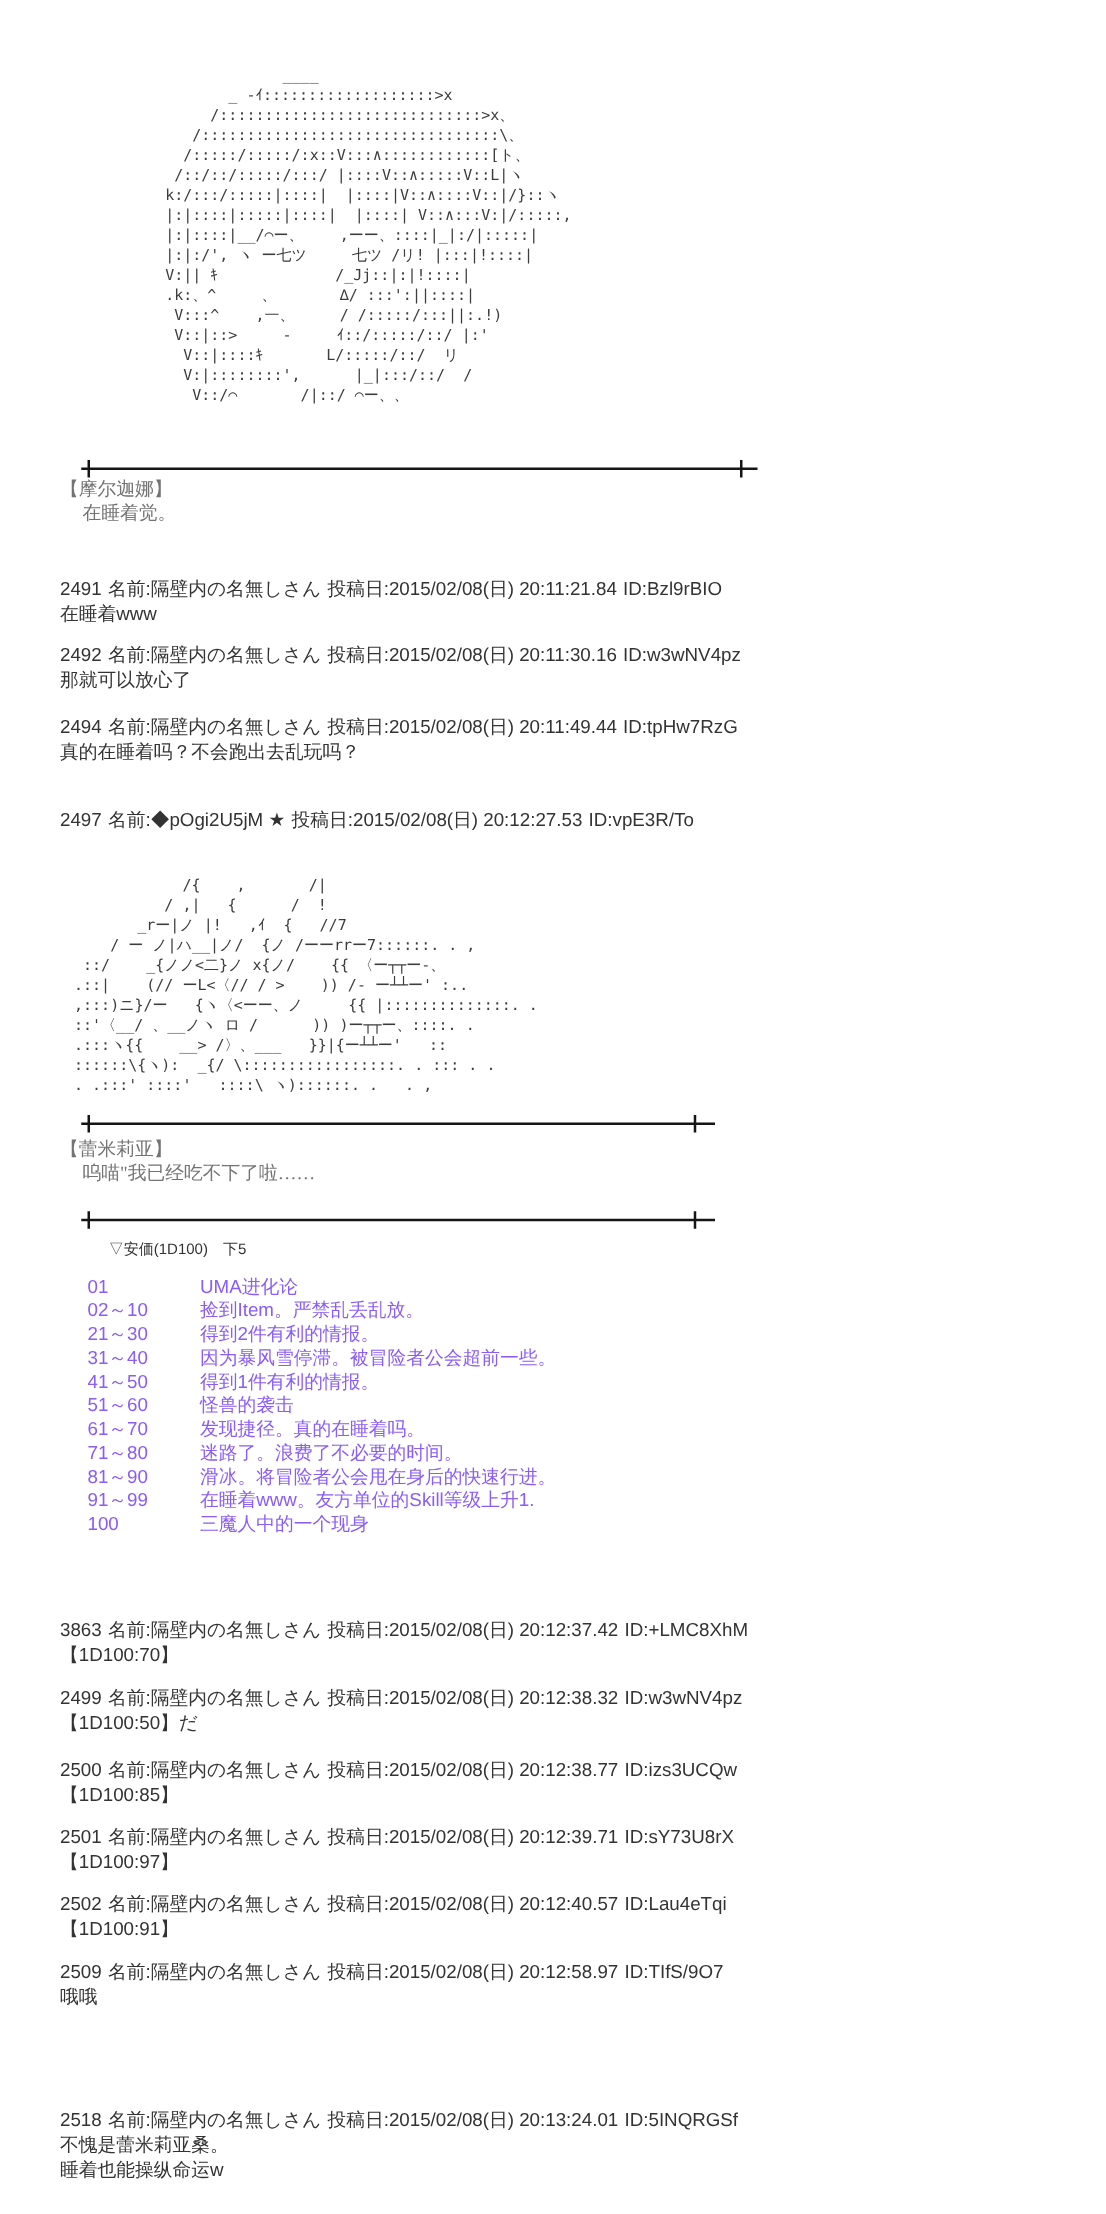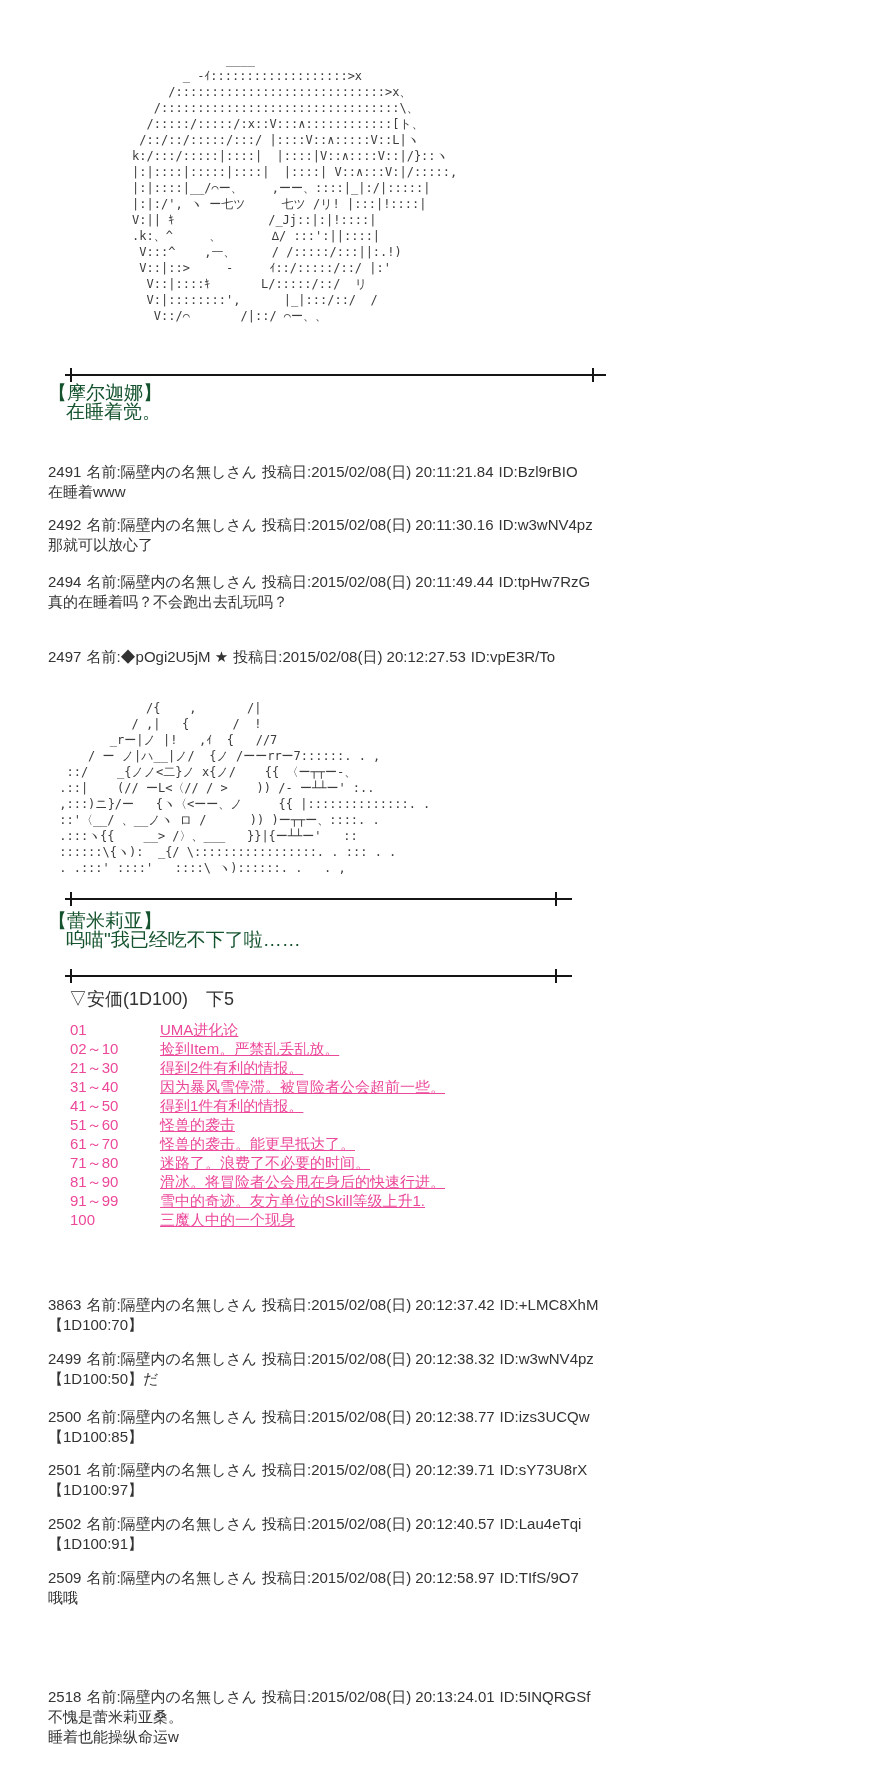--- a/index.html
+++ b/index.html
@@ -7,31 +7,31 @@
     position:relative; width:885px; height:1771px; overflow:hidden;
     background:#ffffff; color:#333333;
     font-family:"Liberation Sans", sans-serif;
   }
   .aa {
     position:absolute; white-space:pre;
     font-family:"DejaVu Sans Mono", monospace;
     font-size:12px; line-height:16px; color:#3c3c3c;
   }
   .scene-title, .scene-line {
-    position:absolute; font-size:19px; line-height:19px; color:#14532d;
+    position:absolute; font-size:15px; line-height:19px; color:#737373;font-family:Liberation Serif, serif;
   }
   .divider { position:absolute; height:14px; }
   .div-line { position:absolute; top:6px; left:0; right:0; border-top:2px solid #151515; }
   .div-tick { position:absolute; top:0; width:2px; height:14px; background:#151515; }
   .post { position:absolute; left:48px; font-size:15px; line-height:20px; color:#333; }
   .post-header span { white-space:pre; }
   .sp { margin-right:5px; }
   .post-body { white-space:pre-line; }
-  .anka-heading { position:absolute; left:69px; font-size:18px; line-height:19px; color:#333; }
-  .anka-table { position:absolute; left:70px; font-size:15px; line-height:19px; color:#ec4899;text-decoration:underline; }
+  .anka-heading { position:absolute; left:87px; font-size:12px; line-height:19px; color:#333; }
+  .anka-table { position:absolute; left:70px; font-size:15px; line-height:19px; color:#8b5cf6; }
   .anka-range { display:inline-block; width:90px; }
 </style>
 </head>
 <body>
 
 <div class="page">
 
   <pre class="aa" style="top:40px; left:96px;">                  ____
             _ -ｲ:::::::::::::::::::&gt;x
           /:::::::::::::::::::::::::::::&gt;x、
@@ -107,24 +107,24 @@
 
   <div class="anka-heading" style="top:990px;">▽安価(1D100)　下5</div>
 
   <div class="anka-table" style="top:1020px;">
     <div><span class="anka-range">01</span><span>UMA进化论</span></div>
     <div><span class="anka-range">02～10</span><span>捡到Item。严禁乱丢乱放。</span></div>
     <div><span class="anka-range">21～30</span><span>得到2件有利的情报。</span></div>
     <div><span class="anka-range">31～40</span><span>因为暴风雪停滞。被冒险者公会超前一些。</span></div>
     <div><span class="anka-range">41～50</span><span>得到1件有利的情报。</span></div>
     <div><span class="anka-range">51～60</span><span>怪兽的袭击</span></div>
-    <div><span class="anka-range">61～70</span><span>怪兽的袭击。能更早抵达了。</span></div>
+    <div><span class="anka-range">61～70</span><span>发现捷径。真的在睡着吗。</span></div>
     <div><span class="anka-range">71～80</span><span>迷路了。浪费了不必要的时间。</span></div>
     <div><span class="anka-range">81～90</span><span>滑冰。将冒险者公会甩在身后的快速行进。</span></div>
-    <div><span class="anka-range">91～99</span><span>雪中的奇迹。友方单位的Skill等级上升1.</span></div>
+    <div><span class="anka-range">91～99</span><span>在睡着www。友方单位的Skill等级上升1.</span></div>
     <div><span class="anka-range">100</span><span>三魔人中的一个现身</span></div>
   </div>
 
   <div class="post" style="top:1295px;">
     <div class="post-header"><span class="sp">3863</span><span>名前:</span><span class="sp">隔壁内の名無しさん</span><span>投稿日:</span><span class="sp">2015/02/08(日) 20:12:37.42</span><span>ID:</span><span>+LMC8XhM</span></div>
     <div class="post-body">【1D100:70】</div>
   </div>
 
   <div class="post" style="top:1349px;">
     <div class="post-header"><span class="sp">2499</span><span>名前:</span><span class="sp">隔壁内の名無しさん</span><span>投稿日:</span><span class="sp">2015/02/08(日) 20:12:38.32</span><span>ID:</span><span>w3wNV4pz</span></div>

